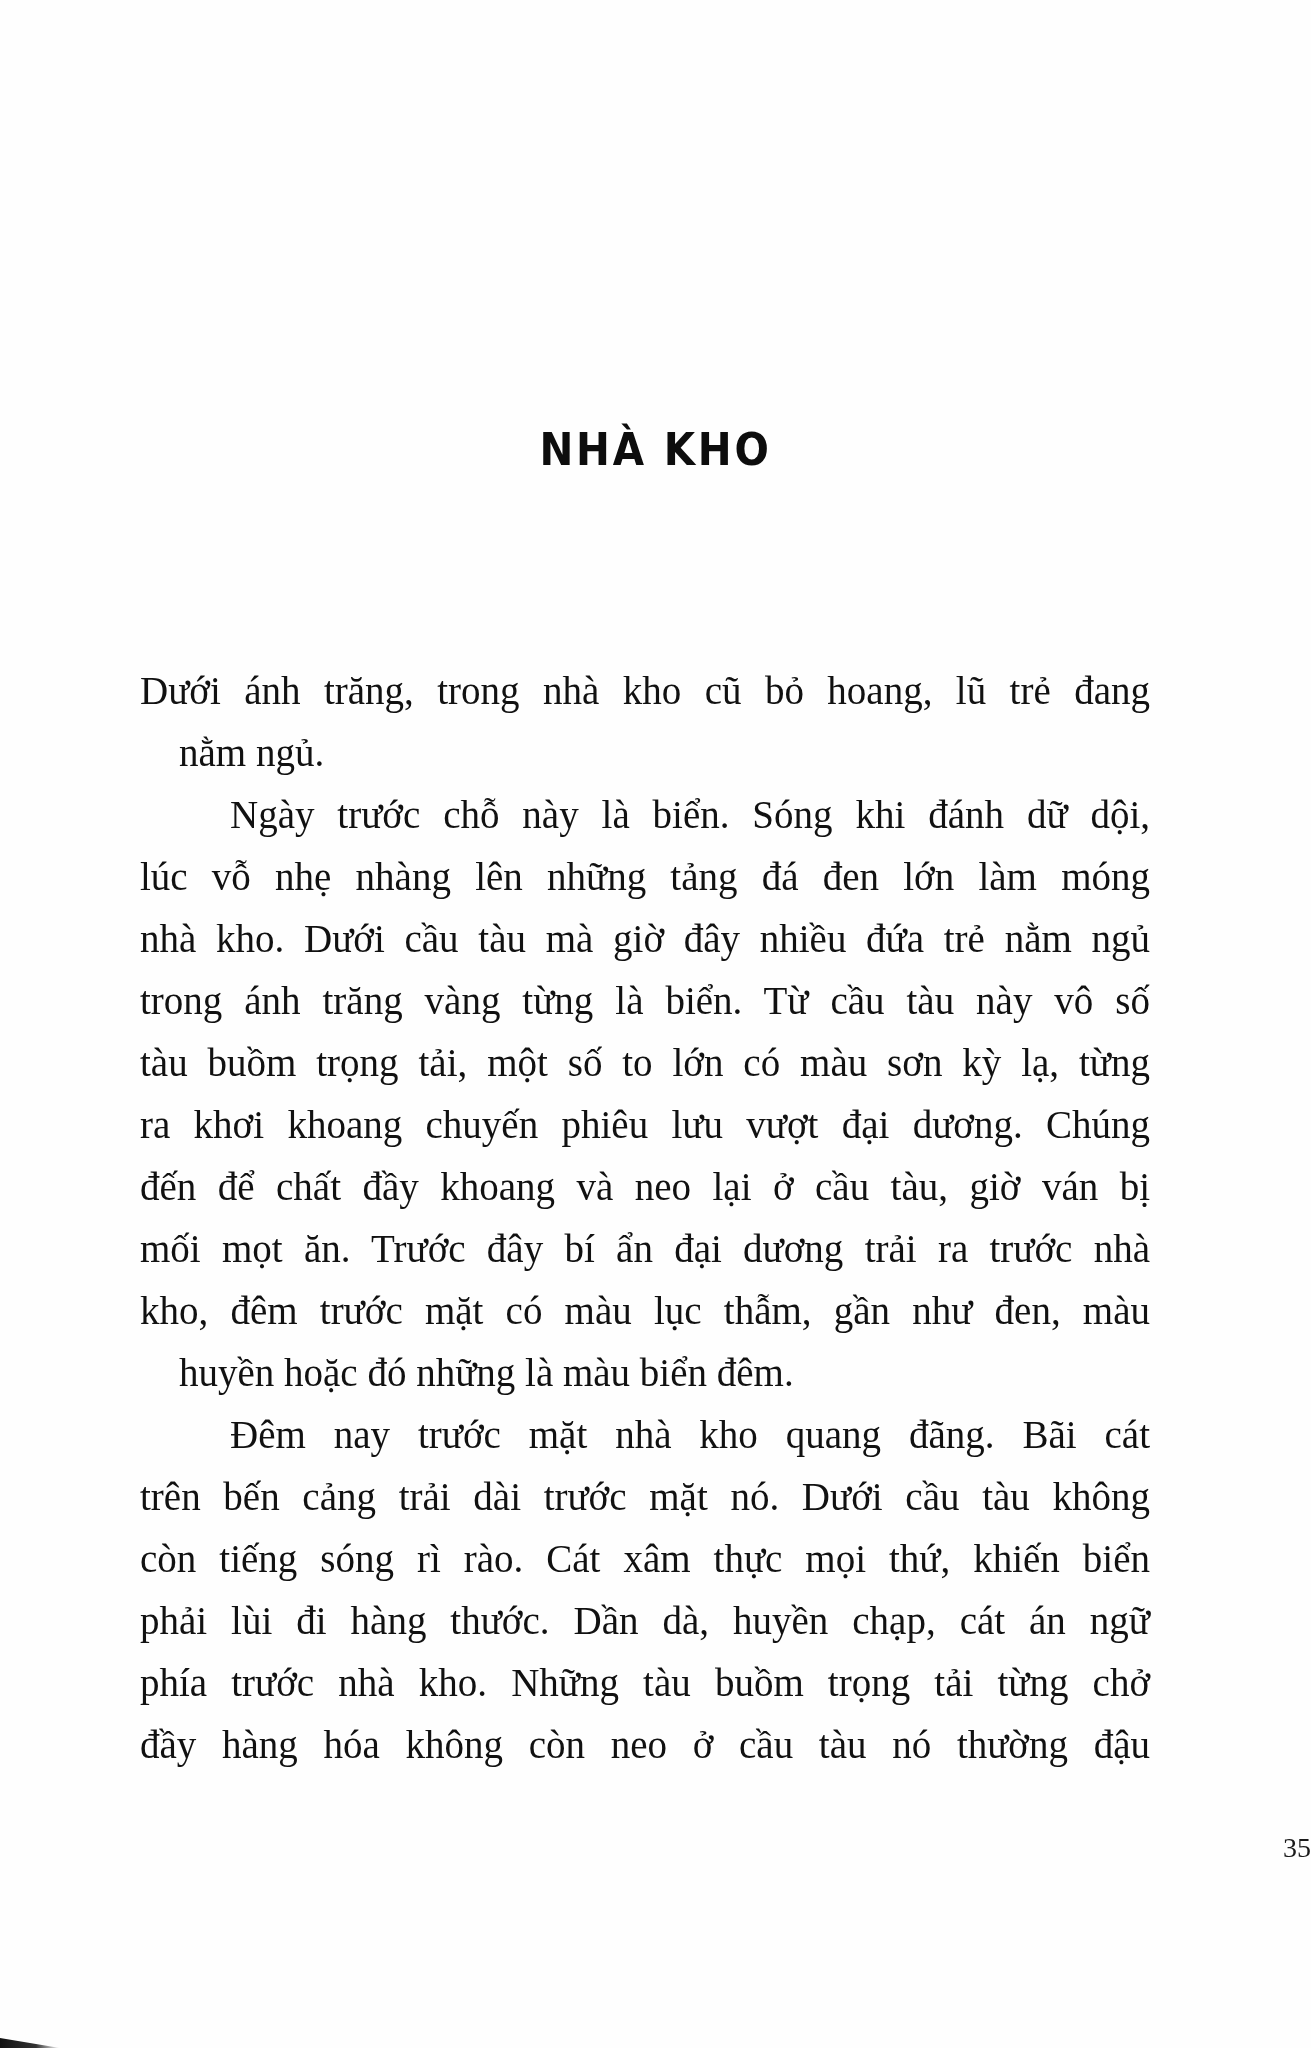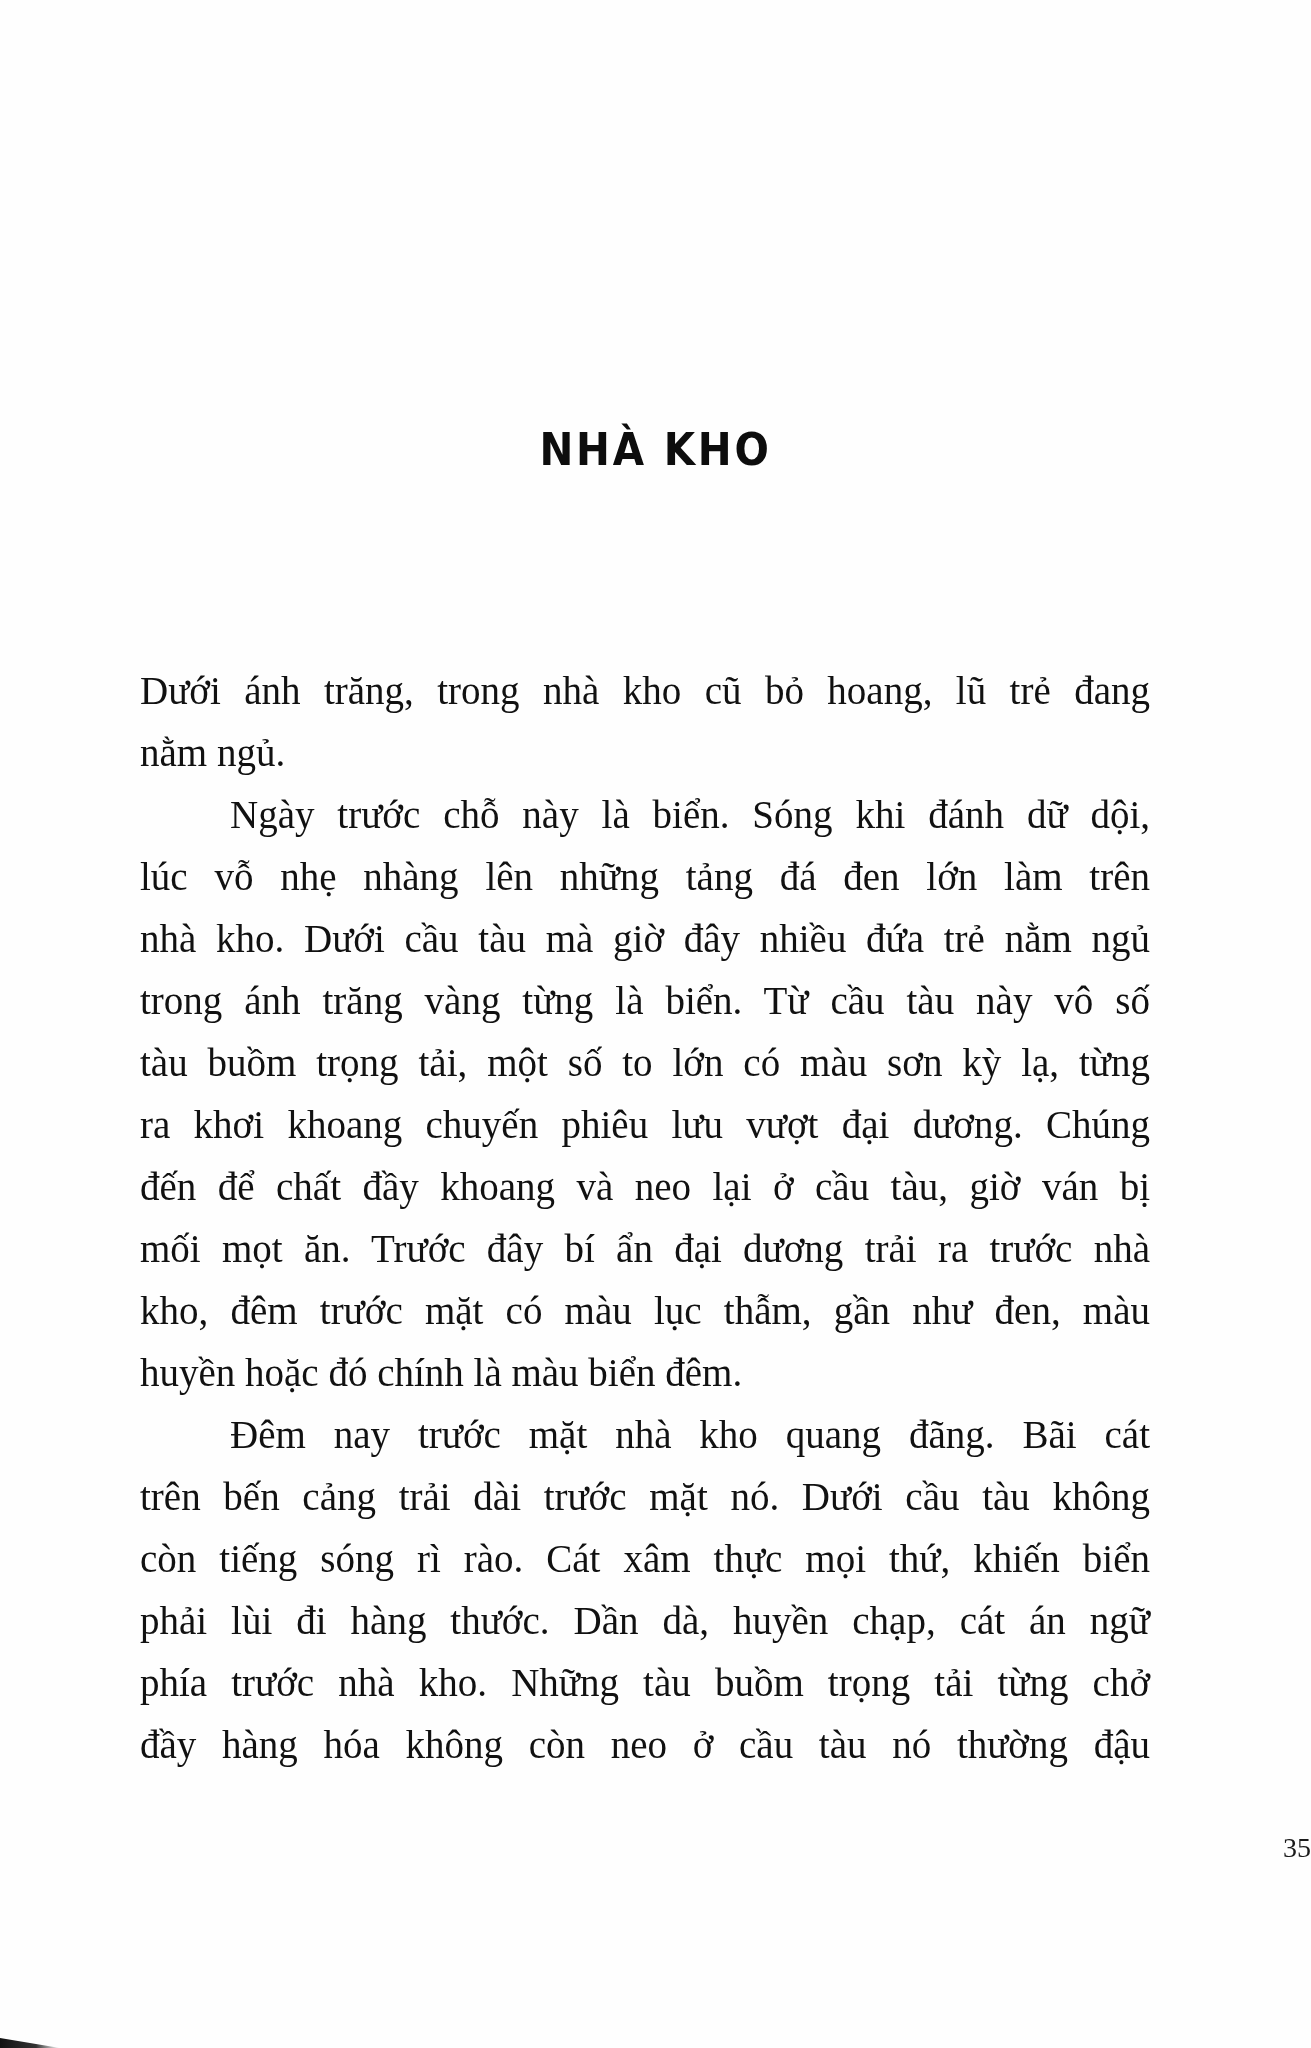--- a/index.html
+++ b/index.html
@@ -50,20 +50,21 @@
       margin: 0;
     }
     .line {
       display: block;
       white-space: nowrap;
       text-align-last: justify;
       text-align: justify;
     }
     .line.last {
       text-align-last: left;
+      margin-left: 39px;
     }
     .page-number {
       position: absolute;
       top: 1832px;
       left: 0;
       width: 1311px;
       text-align: right;
       font-family: "Liberation Serif", "DejaVu Serif", serif;
       font-size: 28px;
       color: #1a1a1a;
@@ -85,29 +86,29 @@
 
   <h1 class="chapter-title">NHÀ KHO</h1>
 
   <div class="body-text">
     <div class="para">
       <span class="line">Dưới ánh trăng, trong nhà kho cũ bỏ hoang, lũ trẻ đang</span>
       <span class="line last">nằm ngủ.</span>
     </div>
     <div class="para">
       <span class="line" style="padding-left:90px">Ngày trước chỗ này là biển. Sóng khi đánh dữ dội,</span>
-      <span class="line">lúc vỗ nhẹ nhàng lên những tảng đá đen lớn làm trên</span>
+      <span class="line">lúc vỗ nhẹ nhàng lên những tảng đá đen lớn làm móng</span>
       <span class="line">nhà kho. Dưới cầu tàu mà giờ đây nhiều đứa trẻ nằm ngủ</span>
       <span class="line">trong ánh trăng vàng từng là biển. Từ cầu tàu này vô số</span>
       <span class="line">tàu buồm trọng tải, một số to lớn có màu sơn kỳ lạ, từng</span>
       <span class="line">ra khơi khoang chuyến phiêu lưu vượt đại dương. Chúng</span>
       <span class="line">đến để chất đầy khoang và neo lại ở cầu tàu, giờ ván bị</span>
       <span class="line">mối mọt ăn. Trước đây bí ẩn đại dương trải ra trước nhà</span>
       <span class="line">kho, đêm trước mặt có màu lục thẫm, gần như đen, màu</span>
-      <span class="line last">huyền hoặc đó chính là màu biển đêm.</span>
+      <span class="line last">huyền hoặc đó những là màu biển đêm.</span>
     </div>
     <div class="para">
       <span class="line" style="padding-left:90px">Đêm nay trước mặt nhà kho quang đãng. Bãi cát</span>
       <span class="line">trên bến cảng trải dài trước mặt nó. Dưới cầu tàu không</span>
       <span class="line">còn tiếng sóng rì rào. Cát xâm thực mọi thứ, khiến biển</span>
       <span class="line">phải lùi đi hàng thước. Dần dà, huyền chạp, cát án ngữ</span>
       <span class="line">phía trước nhà kho. Những tàu buồm trọng tải từng chở</span>
       <span class="line">đầy hàng hóa không còn neo ở cầu tàu nó thường đậu</span>
     </div>
   </div>

